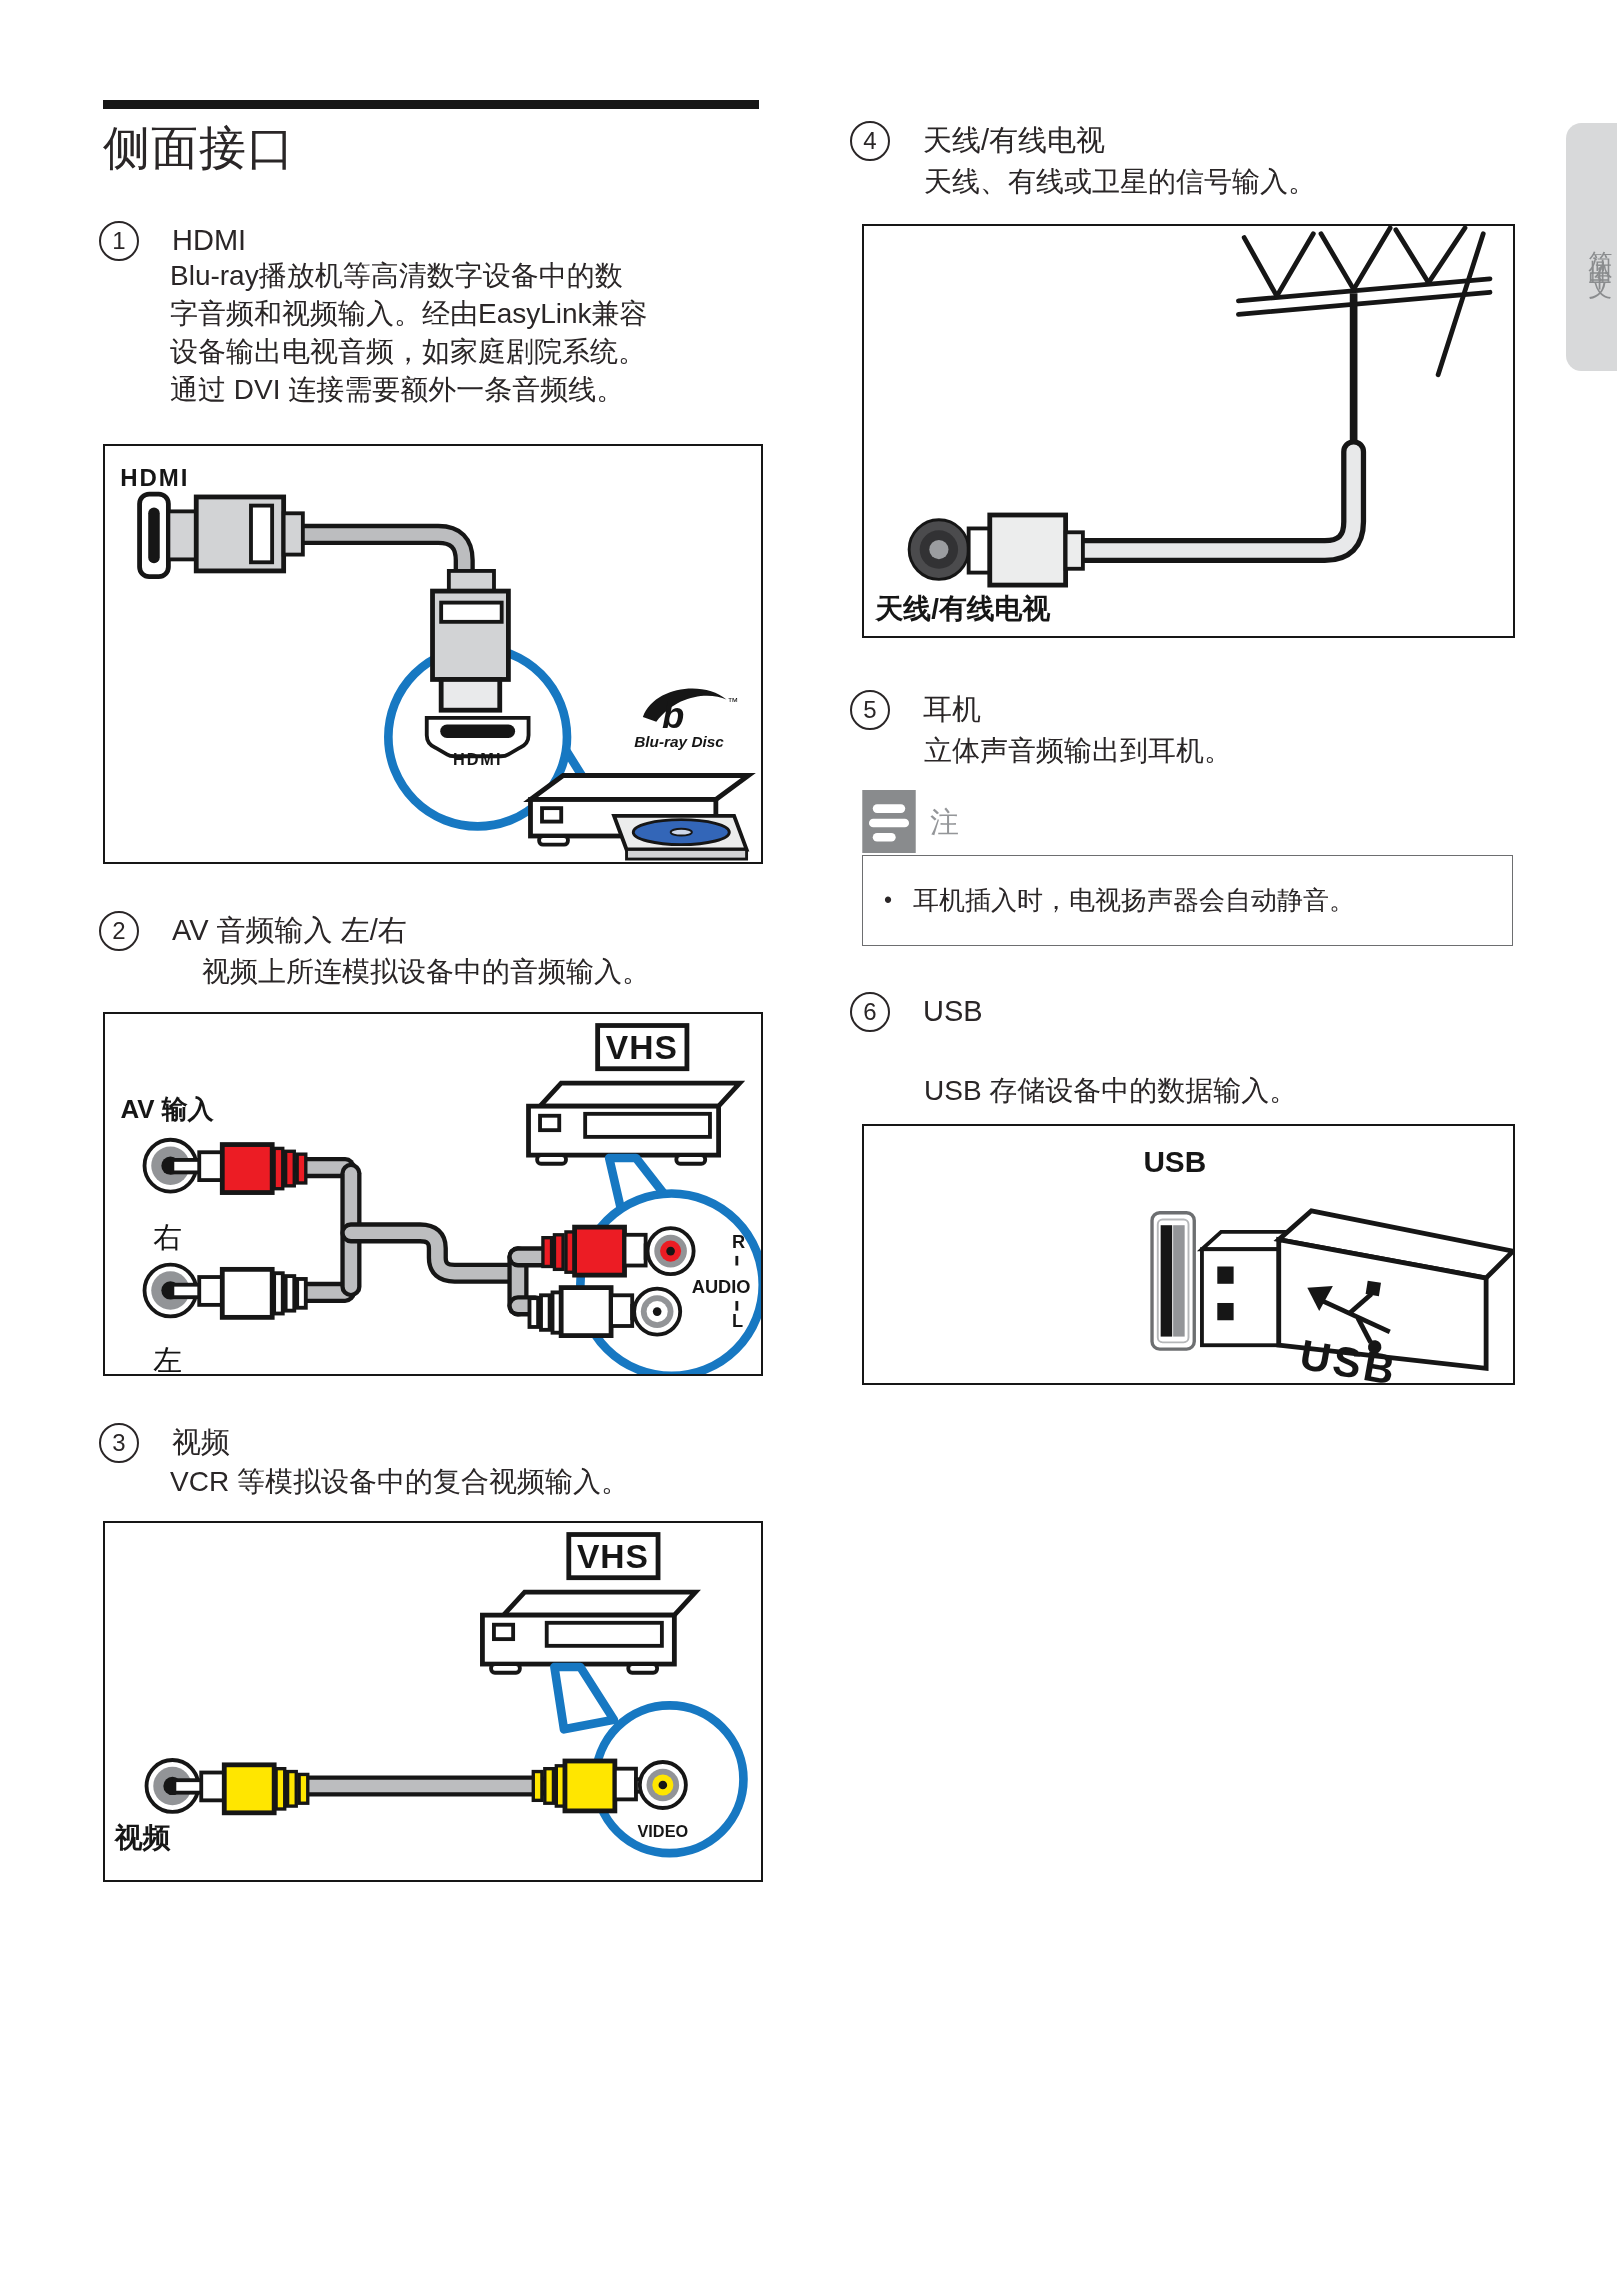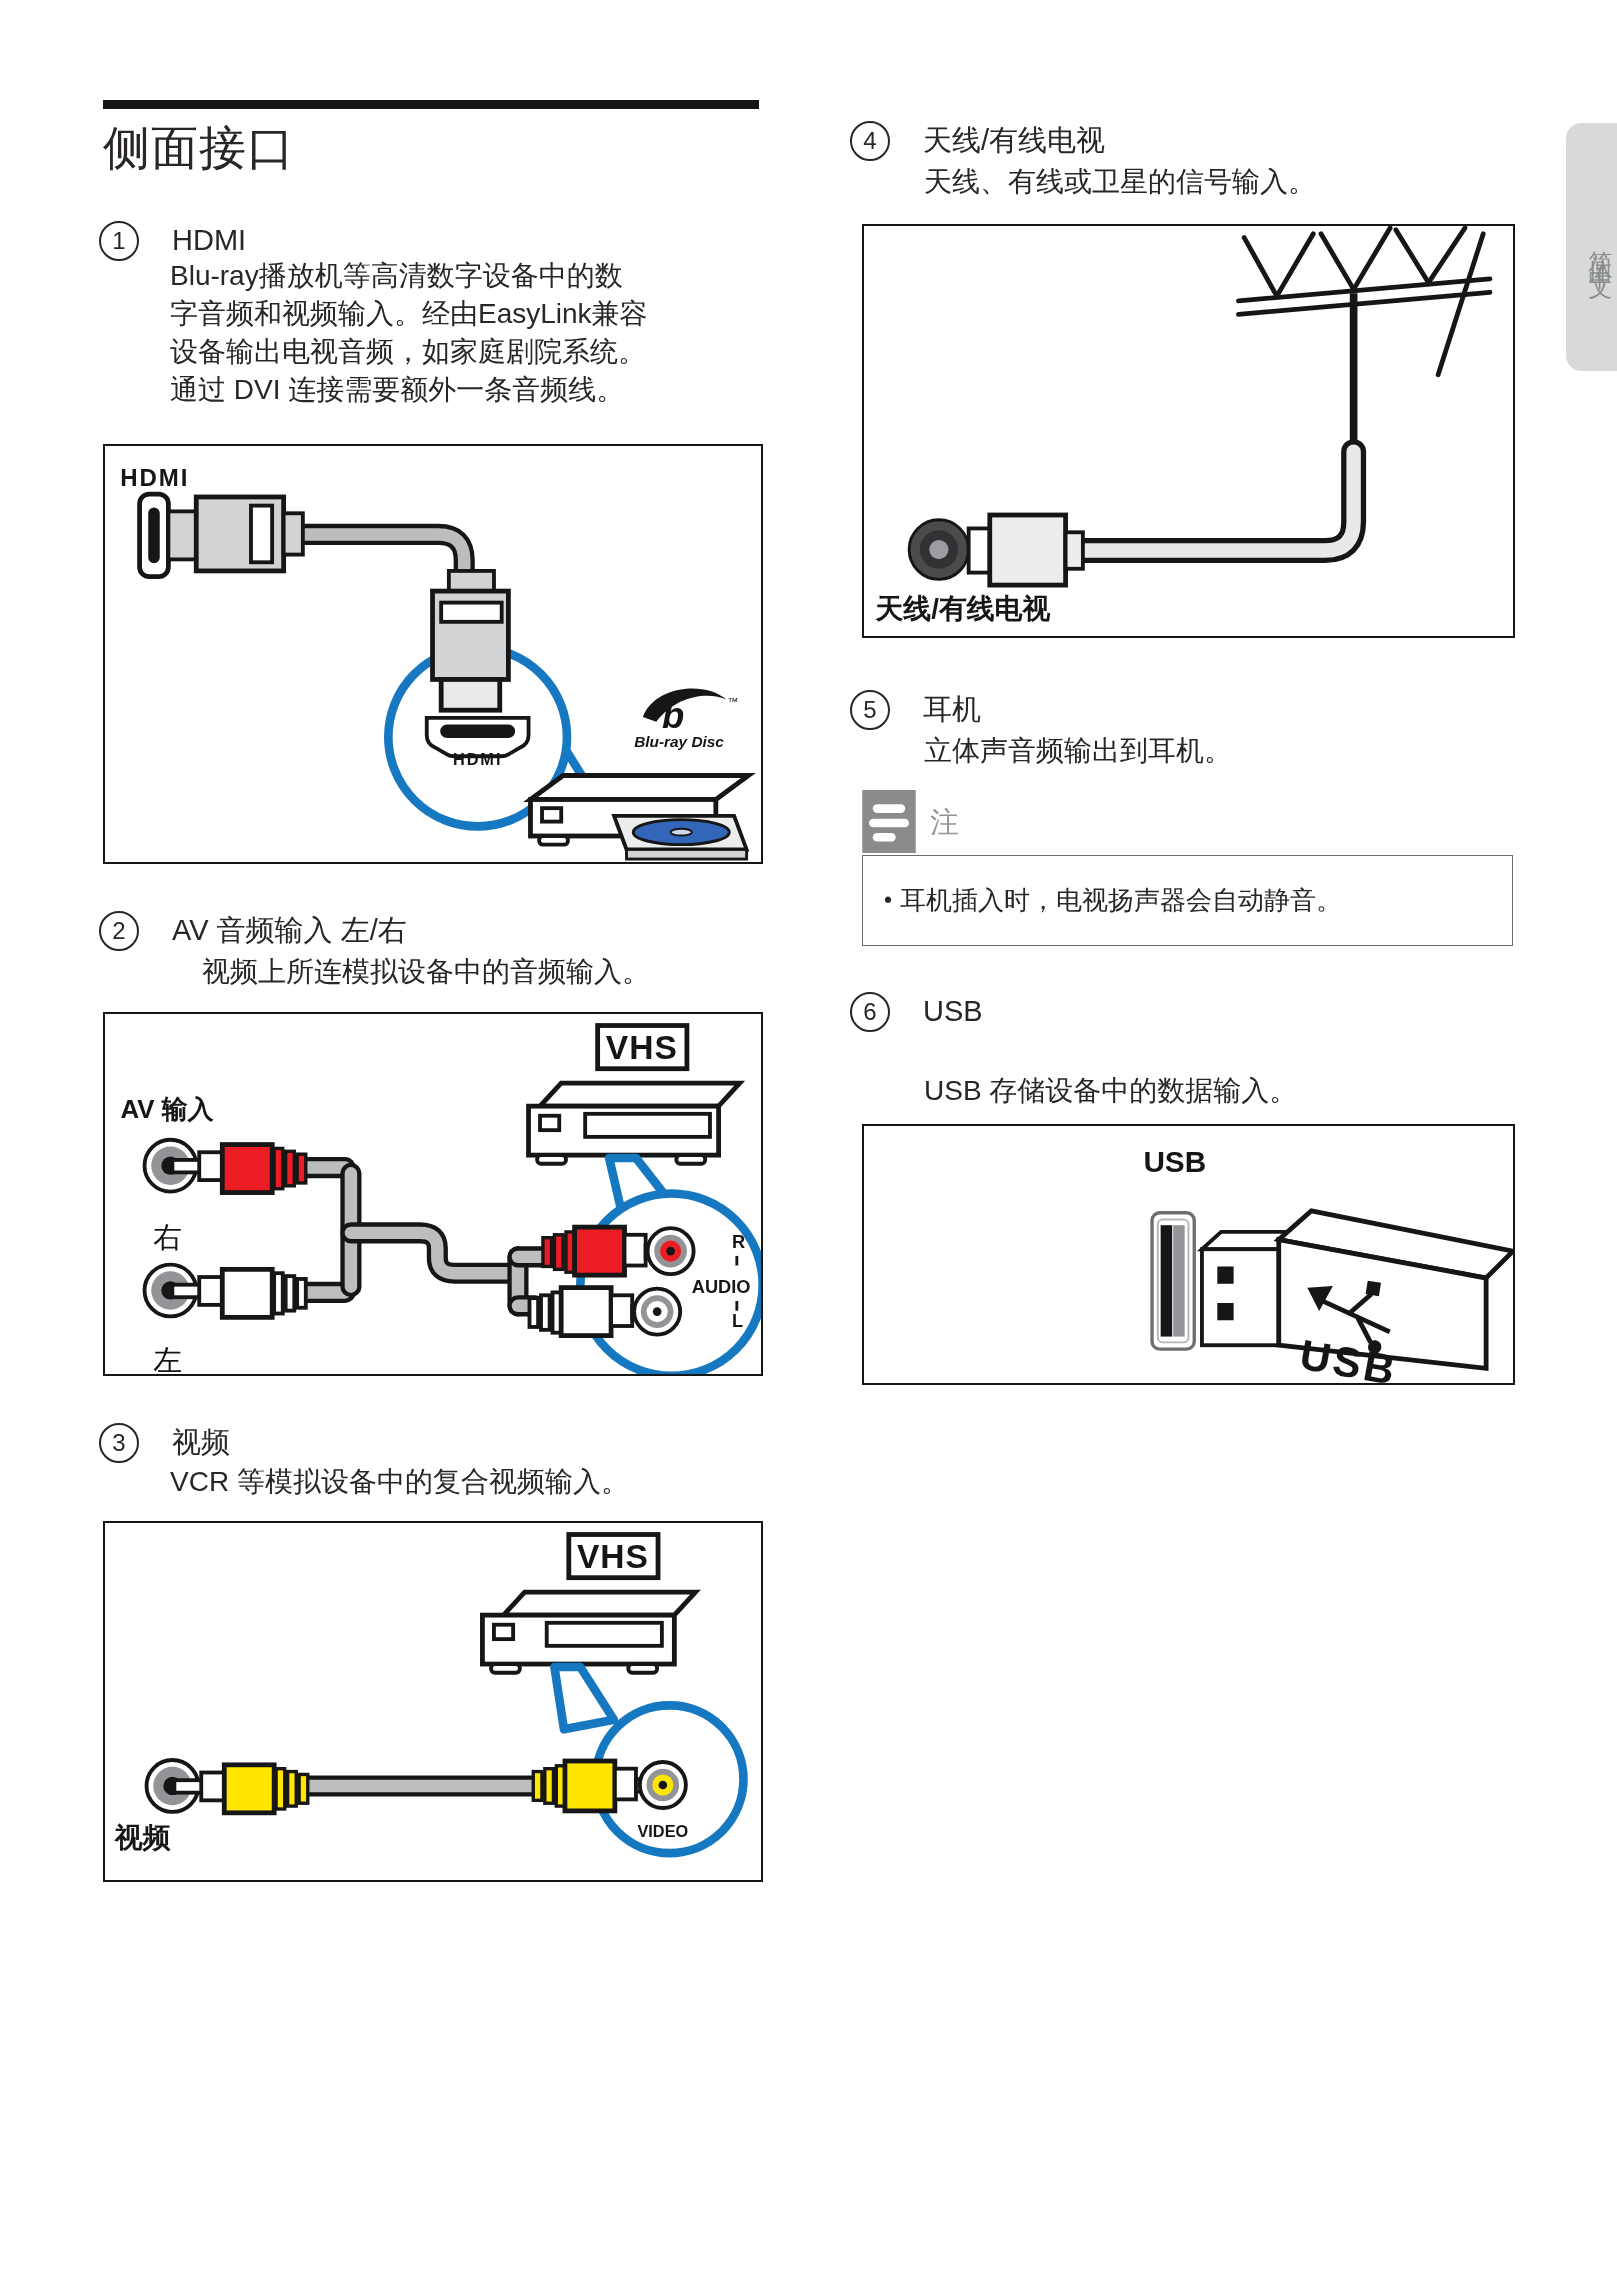--- a/index.html
+++ b/index.html
@@ -325,21 +325,21 @@
     <svg width="54" height="63" viewBox="0 0 56 66">
       <rect x="0" y="0" width="56" height="66" fill="#898b8d"></rect>
       <rect x="11" y="15" width="34" height="9" rx="4.5" fill="#ffffff"></rect>
       <rect x="7" y="30" width="42" height="9" rx="4.5" fill="#ffffff"></rect>
       <rect x="11" y="45" width="24" height="9" rx="4.5" fill="#ffffff"></rect>
     </svg>
   </div>
   <div class="note-title" style="left:930px;top:803px;">注</div>
   <div class="note-box" style="left:862px;top:855px;width:649px;height:89px;">
     <span style="margin-left:21px;font-size:23px;">•</span>
-    <span style="margin-left:8px;">耳机插入时，电视扬声器会自动静音。</span>
+    <span style="margin-left:21px;">耳机插入时，电视扬声器会自动静音。</span>
   </div>
 
   <div class="ihead" style="left:850px;top:992px;">
     <span class="num">6</span>
     <span class="ilabel">USB</span>
   </div>
   <div class="desc" style="left:924px;top:1072px;">
     <div>USB 存储设备中的数据输入。</div>
   </div>
 

